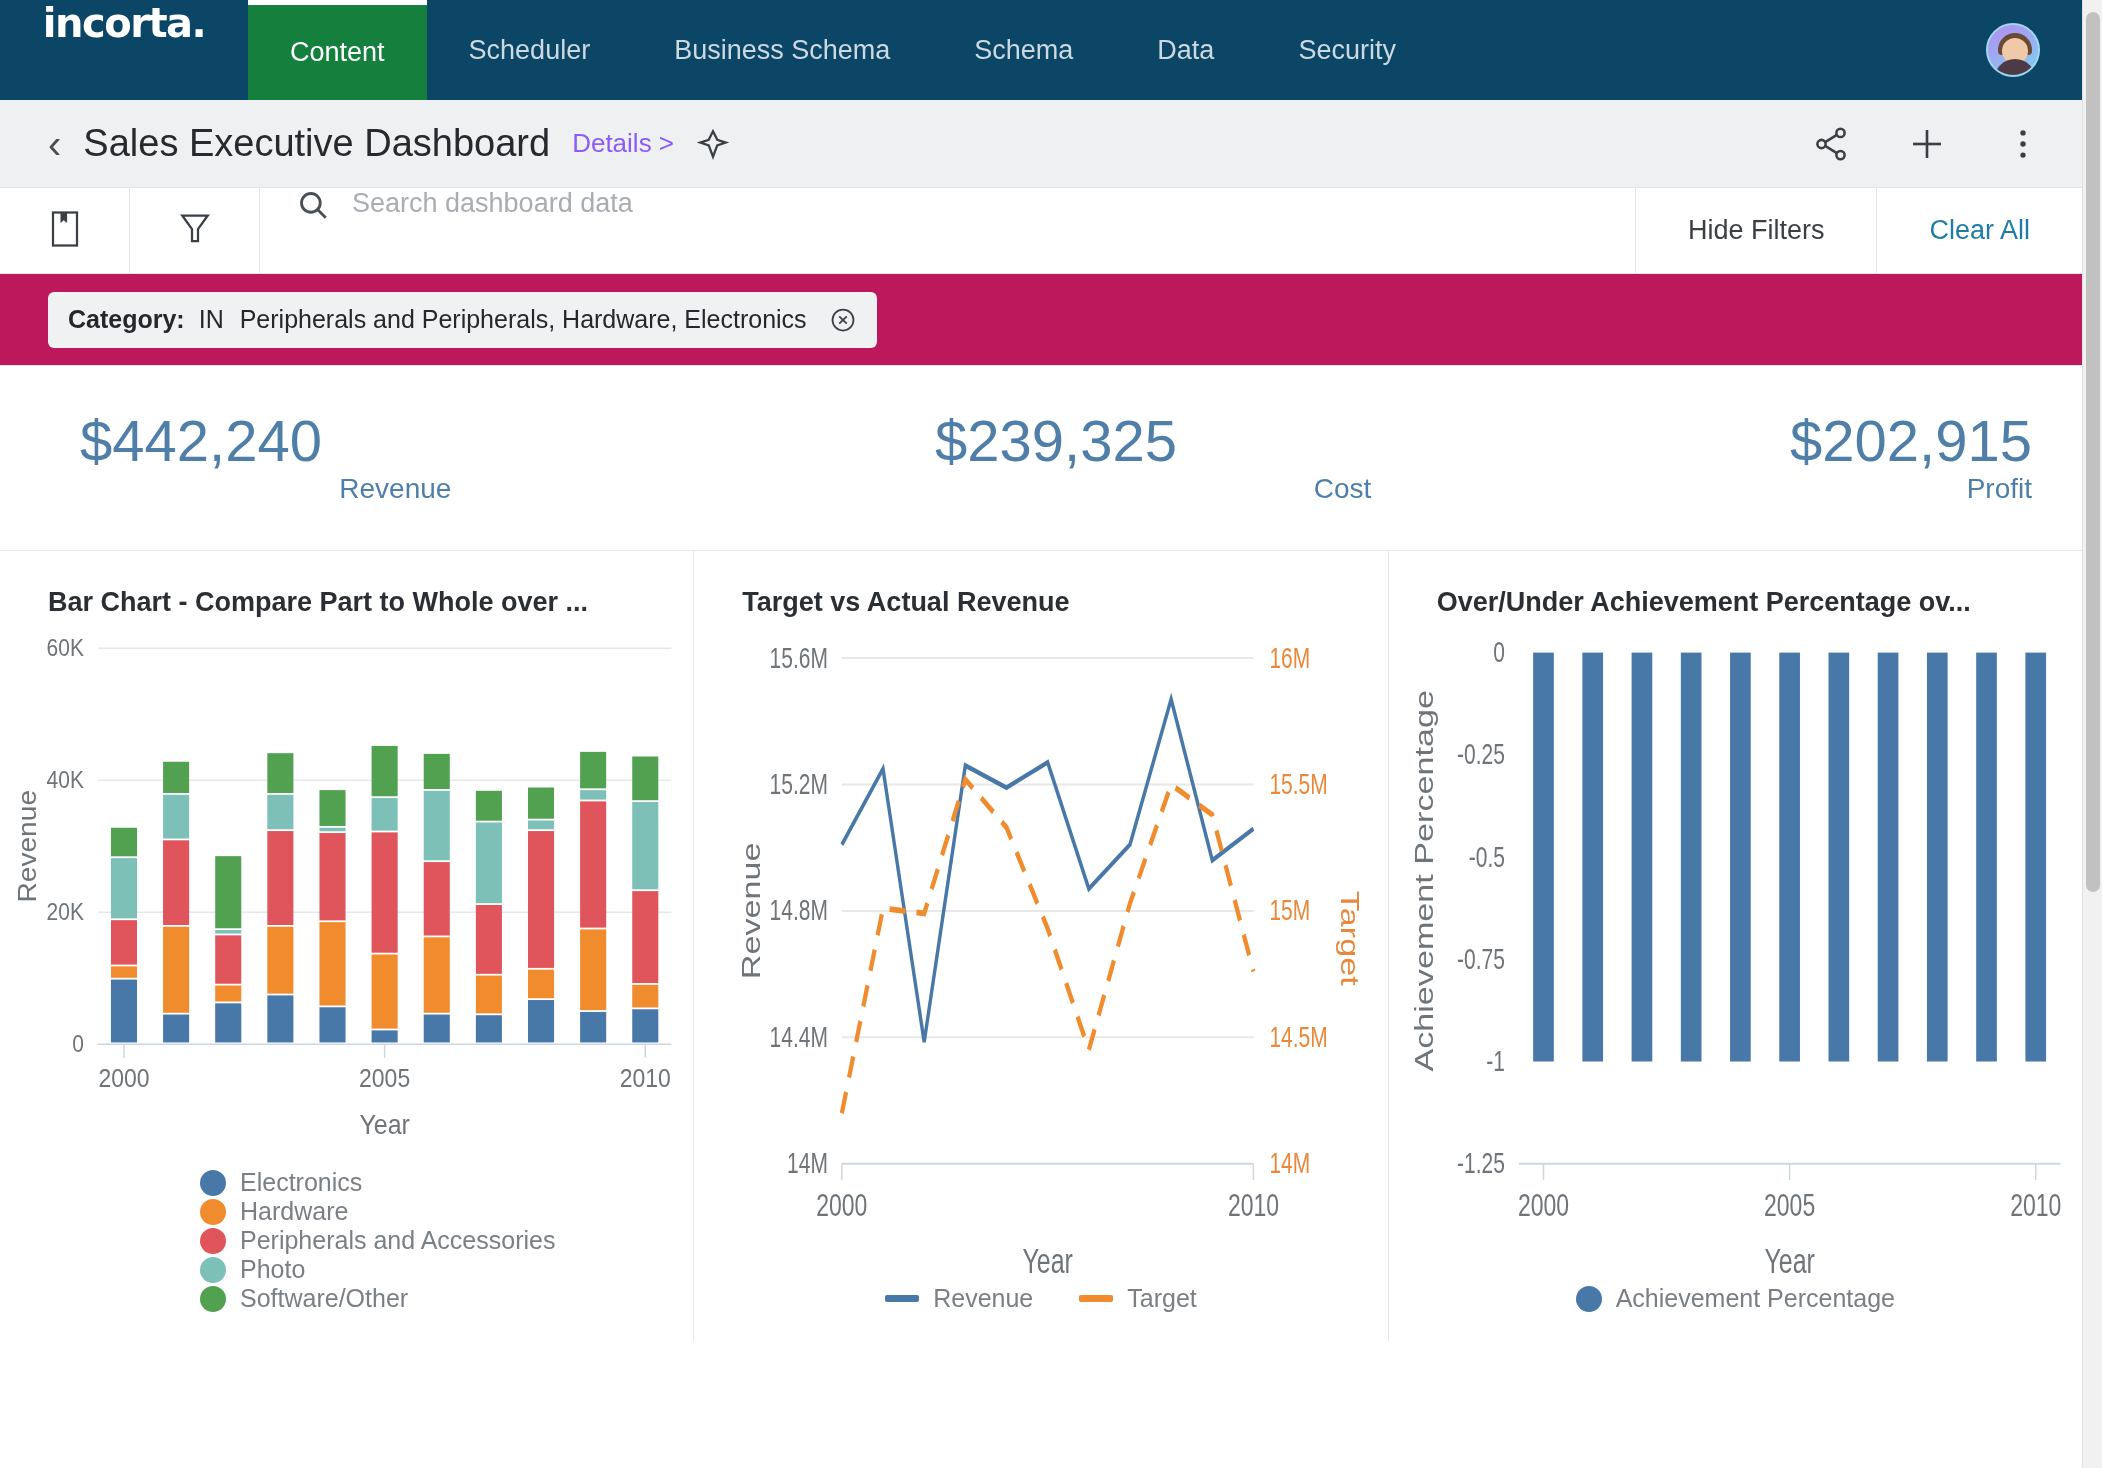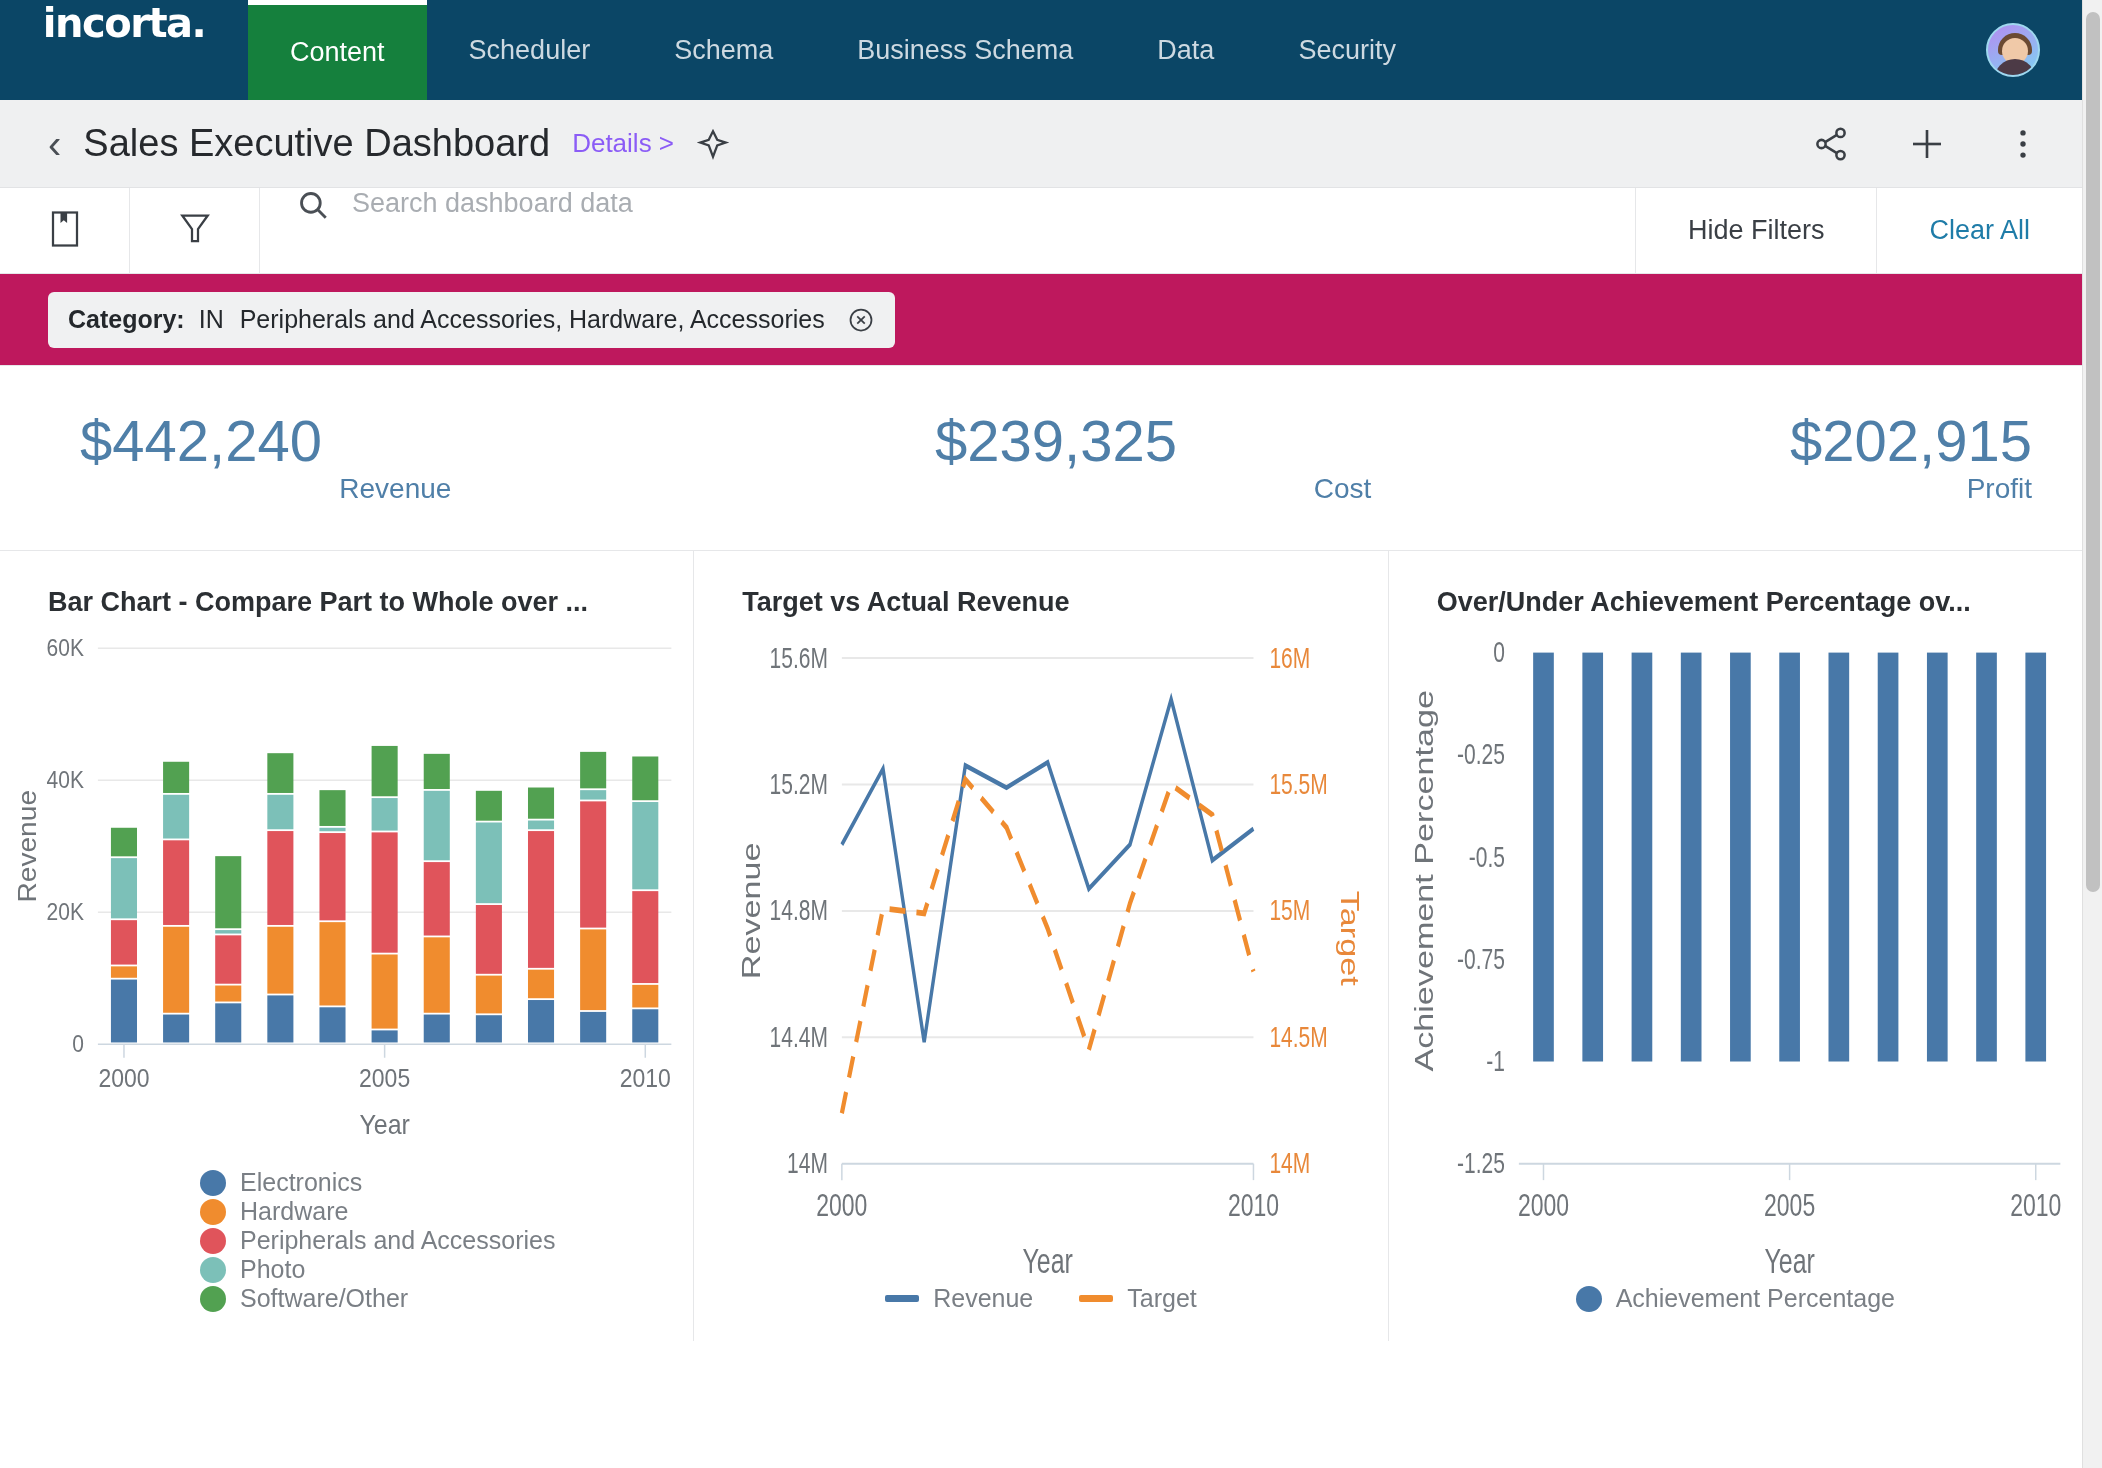--- a/index.html
+++ b/index.html
@@ -180,24 +180,24 @@
       <span class="brand-text">incorta.</span>
     </div>
     <div class="nav-items">
       <div class="nav-item active">
           <span>Content</span>
         </div>
       <div class="nav-item">
           <span>Scheduler</span>
         </div>
       <div class="nav-item">
+          <span>Business Schema</span>
+        </div>
+      <div class="nav-item">
           <span>Schema</span>
-        </div>
-      <div class="nav-item">
-          <span>Business Schema</span>
         </div>
       <div class="nav-item">
           <span>Data</span>
         </div>
       <div class="nav-item">
           <span>Security</span>
         </div>
     </div>
     <div class="nav-right">
       <div class="avatar">
@@ -271,21 +271,21 @@
     <div class="fb-right">
       <div class="fb-btn">Hide Filters</div>
       <div class="fb-btn accent">Clear All</div>
     </div>
   </div>
 
   <div class="chip-row">
     <div class="chip">
       <span class="k">Category:</span>
       <span class="op">IN</span>
-      <span class="vals">Peripherals and Accessories, Hardware, Accessories</span>
+      <span class="vals">Peripherals and Peripherals, Hardware, Electronics</span>
       <span class="x">
         <svg width="28" height="28" viewBox="0 0 24 24" fill="none" stroke="#3a3f45" stroke-width="1.5">
           <circle cx="12" cy="12" r="9"></circle>
             <line x1="8.8" y1="8.8" x2="15.2" y2="15.2"></line>
             <line x1="15.2" y1="8.8" x2="8.8" y2="15.2"></line>
         </svg>
       </span>
     </div>
   </div>
 

